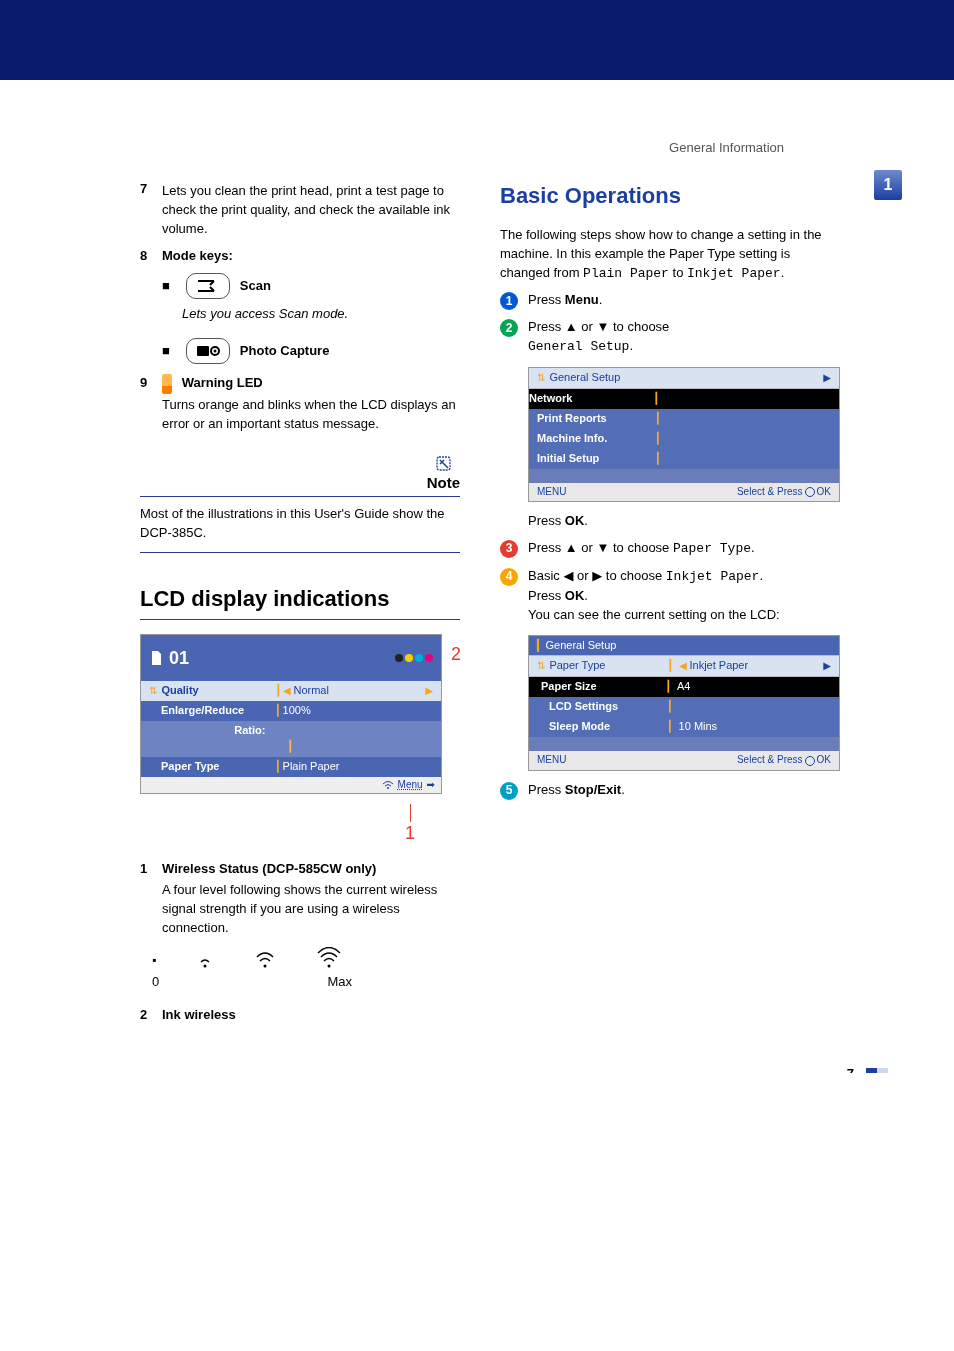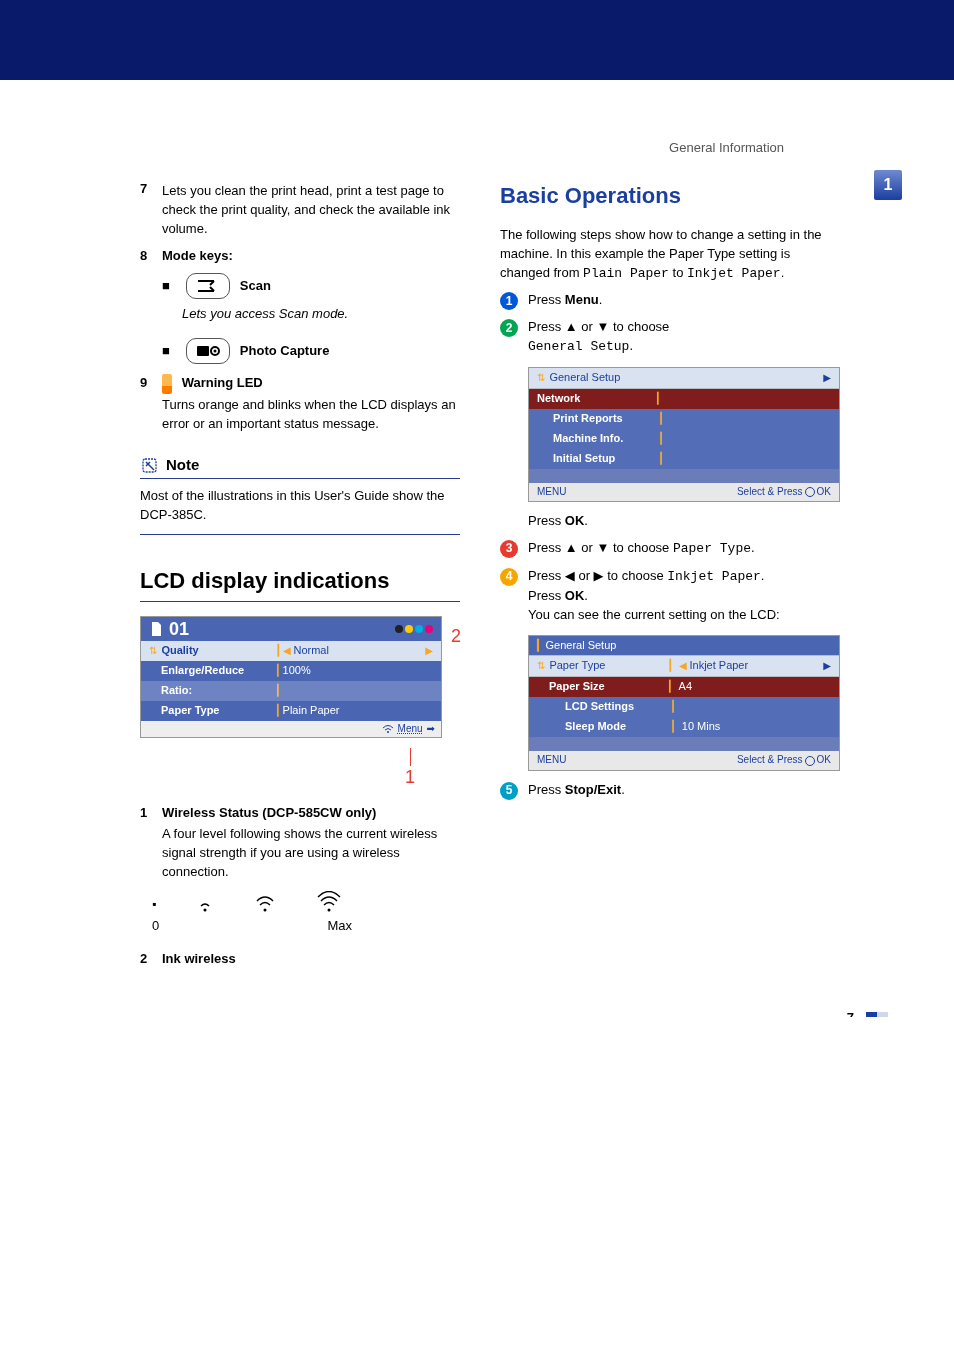--- a/index.html
+++ b/index.html
@@ -19,43 +19,43 @@
   .num-item .t .desc { margin-top: 2px; }
   .indent-block { margin-left: 22px; margin-top: 4px; margin-bottom: 10px; }
   .bullet { color: #000; margin-right: 6px; }
   .icon-btn { display: inline-flex; align-items: center; justify-content: center; width: 44px; height: 26px; border: 1px solid #555; border-radius: 10px; background: #fff; vertical-align: middle; }
   .icon-btn.photo { width: 44px; }
   .mode-row { display: flex; align-items: center; gap: 10px; margin-bottom: 6px; }
   .mode-label { font-weight: bold; }
   .mode-desc { margin-left: 20px; margin-bottom: 14px; font-style: italic; }
   .warn-led { display:inline-block; width:10px; height:20px; vertical-align:middle; background: linear-gradient(#ffb84d 0 60%, #ff7b00 60% 100%); border-radius:2px; margin-right:6px;}
   .note-block { margin-top: 20px; margin-bottom: 30px; }
-  .note-head { display: flex; align-items: center; border-bottom: 1px solid #2a3b8f; padding-bottom: 2px; margin-bottom: 8px; }
+  .note-head { display: flex; align-items: flex-end; border-bottom: 1px solid #2a3b8f; padding-bottom: 2px; margin-bottom: 8px; flex-direction: column; }
   .note-head svg { margin-right: 6px; }
   .note-head .nlabel { font-weight: bold; font-size: 15px; }
   .note-body { border-bottom: 1px solid #2a3b8f; padding-bottom: 10px; }
   h2.section { font-size: 22px; font-weight: bold; color: #000; margin: 20px 0 14px 0; border-bottom: 1px solid #2a3b8f; padding-bottom: 4px; }
   h2.section-right { font-size: 22px; font-weight: bold; color: #1b3fa0; margin-bottom: 14px; }
   .mono { font-family: "Courier New", monospace; }
   .step { display: flex; align-items: flex-start; margin: 8px 0; gap: 10px; }
   .step .circle { width: 18px; height: 18px; border-radius: 50%; color: #fff; font-size: 12px; font-weight: bold; display: flex; align-items: center; justify-content: center; flex-shrink: 0; margin-top: 1px; }
   .step .txt { flex: 1; }
   .c1{background:#0057d8;} .c2{background:#00a651;} .c3{background:#e63b2e;} .c4{background:#f7a600;} .c5{background:#00a0c6;}
   .lcd { margin: 10px 0 10px 28px; border: 1px solid #999; font-size: 11px; background: #fff; color: #fff; overflow: hidden; }
   .lcd .hdr-row { background: #d9e2f0; color: #1b3fa0; padding: 2px 8px; border-bottom: 1px solid #bbb; display:flex; align-items:center; }
-  .lcd .sel-row { background: #7f1d1d; padding: 2px 8px; display: flex; align-items: center; }
-  .lcd .row { background: #4a66b3; padding: 2px 24px; display: flex; align-items: center; opacity: 0.95; }
+  .lcd .sel-row { background: #000000; padding: 2px 0; display: flex; align-items: center; }
+  .lcd .row { background: #4a66b3; padding: 2px 8px; display: flex; align-items: center; opacity: 0.95; }
   .lcd .gap-row { background: #6a7db8; height: 14px; }
   .lcd .ftr { background: #e8e8e8; color: #1b3fa0; padding: 2px 8px; font-size: 10px; display: flex; justify-content: space-between; align-items: center; }
   .lcd .c-left { width: 40%; font-weight:bold;}
   .lcd .c-mid { width:4px; color:#f5a623;}
   .lcd .c-right { flex:1; padding-left:8px;}
   .ok-circle { display:inline-block; width:10px; height:10px; border:1px solid #1b3fa0; border-radius:50%; margin:0 2px; vertical-align:middle;}
   .lcd-main { margin: 14px 0; border: 1px solid #999; background:#fff; position: relative; max-width: 302px;}
-  .lcd-main .top-bar { background: #4a66b3; height: 24px; display:flex; align-items:center; justify-content:space-between; padding: 0 8px; color:#fff;}
+  .lcd-main .top-bar { background: #4a66b3; height: 46px; display:flex; align-items:center; justify-content:space-between; padding: 0 8px; color:#fff;}
   .lcd-main .num { font-size: 18px; font-weight:bold;}
   .lcd-main .ink-dots { display:flex; gap:2px;}
   .lcd-main .ink-dots span{ width:8px; height:8px; border-radius:50%; display:inline-block;}
   .lcd-main .m-row { display:flex; font-size:11px; color:#fff; padding:2px 8px; align-items:center;}
   .lcd-main .sel { background:#d9e2f0; color:#1b3fa0;}
   .lcd-main .body-row { background:#4a66b3;}
   .lcd-main .m-row .l{width:40%; font-weight:bold;}
   .lcd-main .m-row .s{color:#f5a623; width:8px;}
   .lcd-main .m-row .r{flex:1;}
   .lcd-main .foot { background:#eee; height:16px; display:flex; justify-content:flex-end; align-items:center; padding:0 6px; font-size:10px; color:#1b3fa0;}
@@ -166,21 +166,21 @@
               <span class="s">┃</span>
               <span class="r"><span class="arrow-tri" style="color:#f5a623;">◀ </span><span>Normal</span></span>
               <span class="arrow-tri" style="color:#f5a623;">▶</span>
             </div>
           <div class="m-row body-row">
               <span style="width:12px;"></span>
               <span class="l">Enlarge/Reduce</span>
               <span class="s">┃</span>
               <span class="r">100%</span>
             </div>
-          <div class="m-row body-row" style="opacity:.8;">
+          <div class="m-row body-row" style="opacity:.8;flex-direction:column;">
               <span style="width:12px;"></span>
               <span class="l">Ratio:</span>
               <span class="s">┃</span>
               <span class="r"></span>
             </div>
           <div class="m-row body-row">
               <span style="width:12px;"></span>
               <span class="l">Paper Type</span>
               <span class="s">┃</span>
               <span class="r">Plain Paper</span>
@@ -290,21 +290,21 @@
       </div>
 
       <div class="step">
         <div class="circle c3">3</div>
         <div class="txt"><span>Press ▲ or ▼ to choose </span><span class="mono">Paper Type</span><span>.</span></div>
       </div>
 
       <div class="step">
         <div class="circle c4">4</div>
         <div class="txt">
-          <span>Press ◀ or ▶ to choose </span><span class="mono">Inkjet Paper</span><span>.</span><br>
+          <span>Basic ◀ or ▶ to choose </span><span class="mono">Inkjet Paper</span><span>.</span><br>
           <span>Press </span><b>OK</b><span>.</span><br>
           <span>You can see the current setting on the LCD:</span>
         </div>
       </div>
 
       <div class="lcd">
         <div class="hdr-row" style="background:#4a66b3; color:#fff;">
             <span style="color:#f5a623;">▎</span>
             <span>General Setup</span>
           </div>

